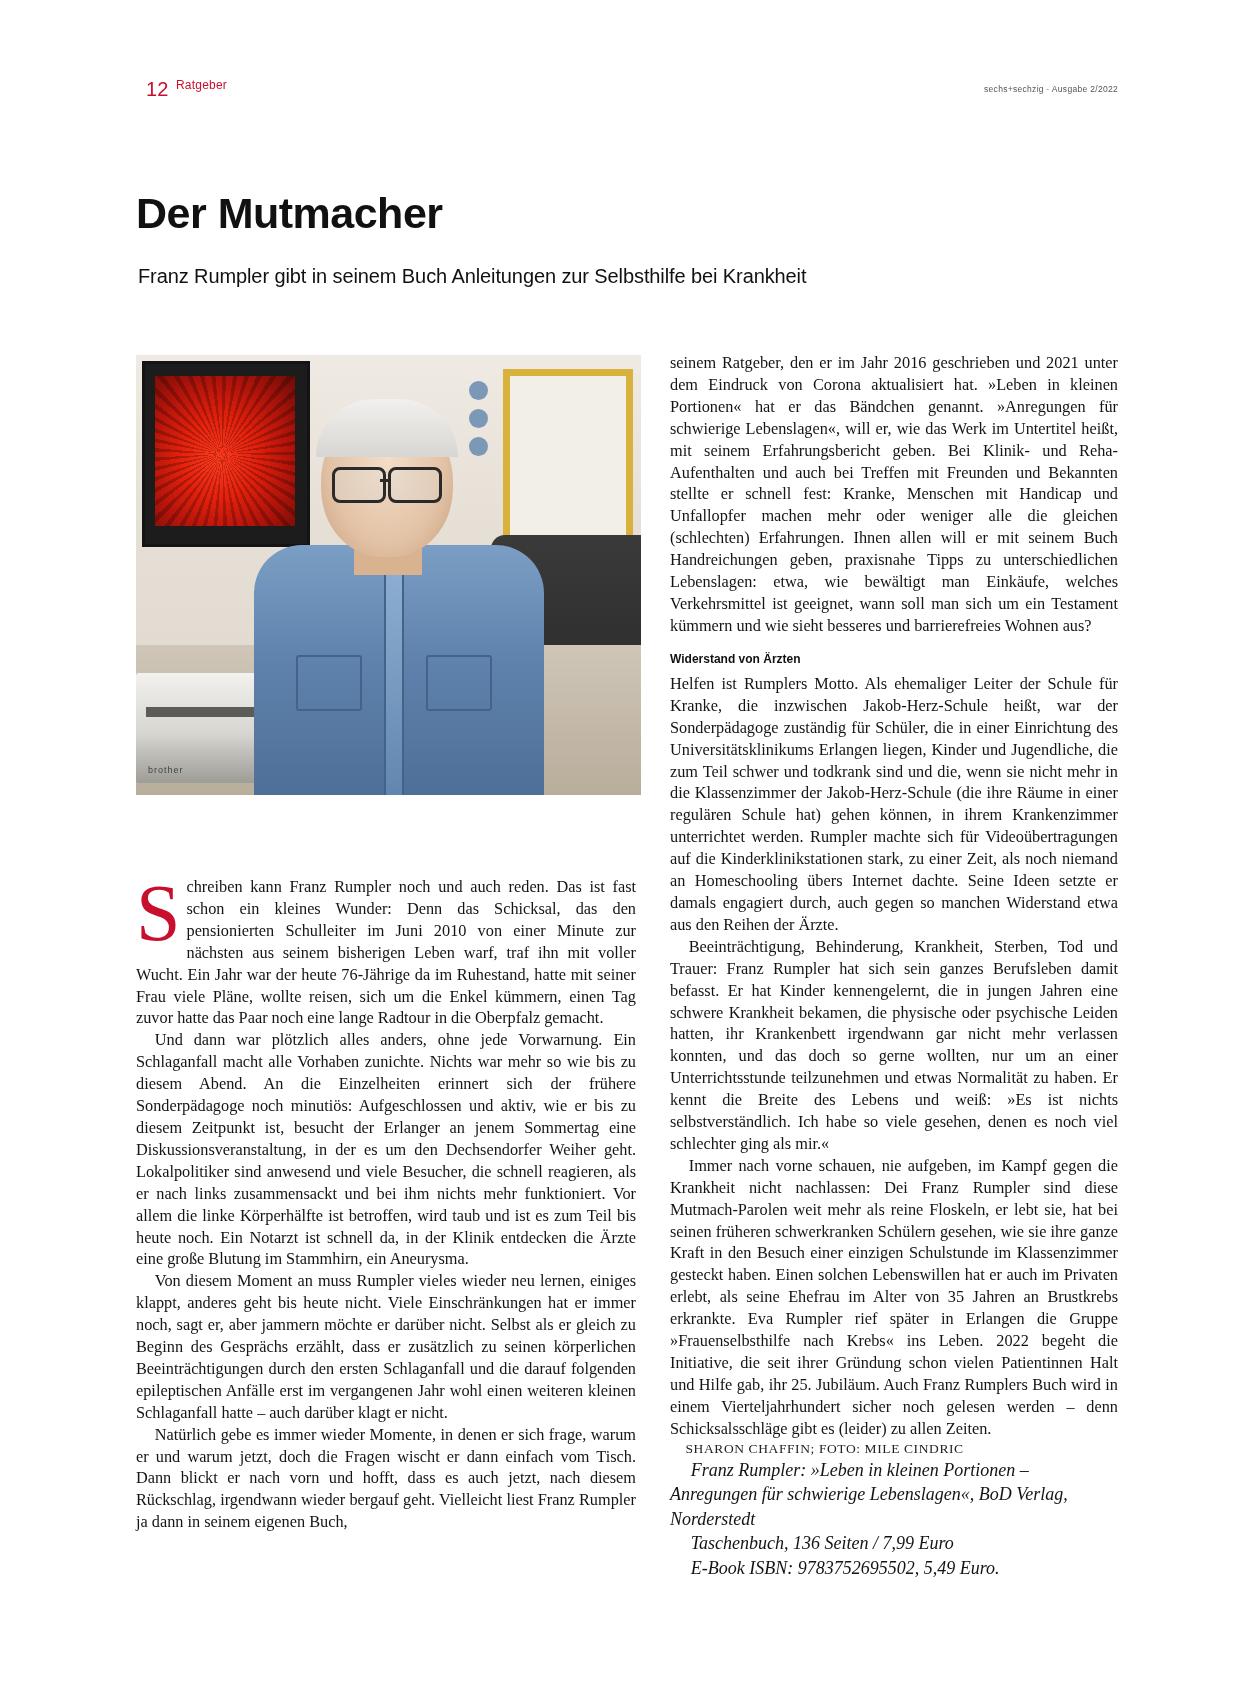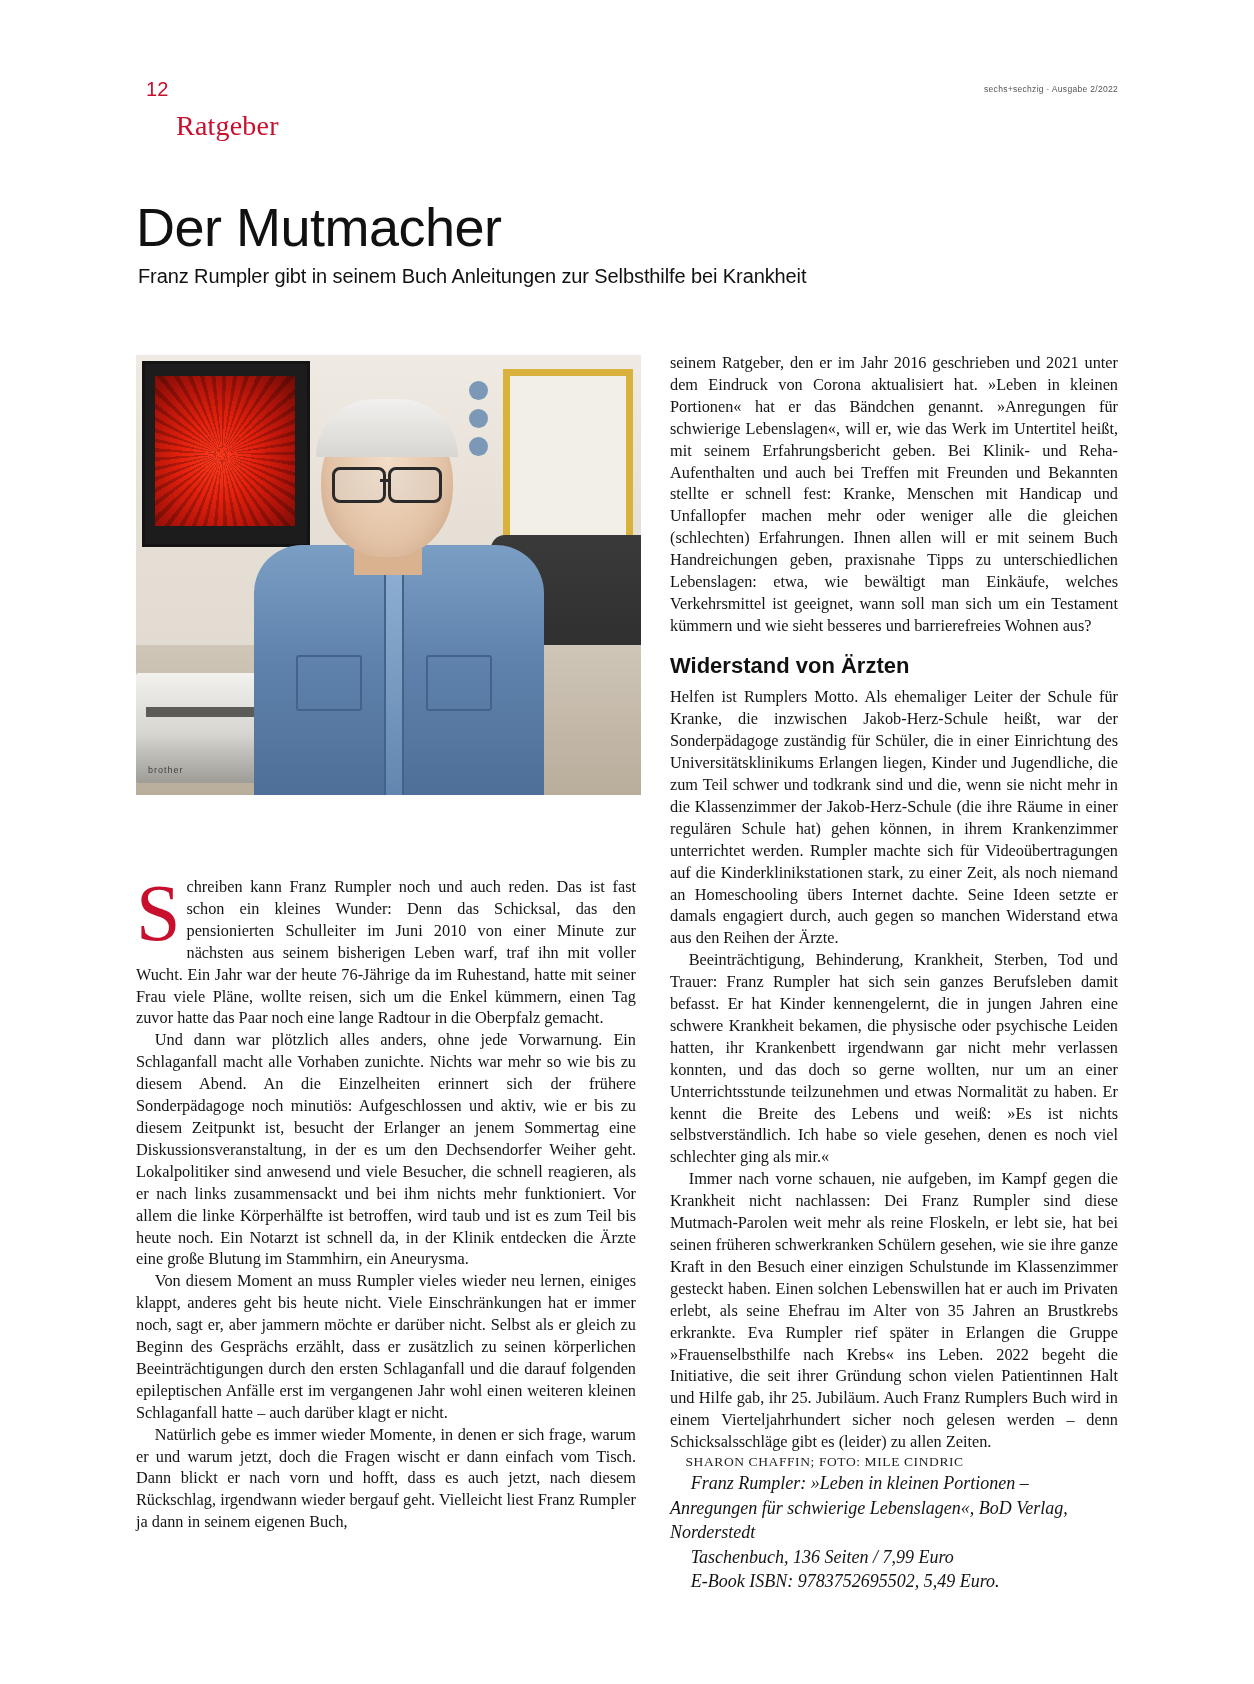--- a/index.html
+++ b/index.html
@@ -36,44 +36,43 @@
     position: absolute;
     left: 8px; top: 0;
     font-family: "Liberation Sans", sans-serif;
     font-size: 20px;
     color: #c8102e;
     letter-spacing: 0.2px;
   }
   .folio-section {
     position: absolute;
     left: 38px; top: 0;
-    font-family: Liberation Serif, serif;
-    font-size: 28px;
+    font-family: Liberation Sans, sans-serif;
+    font-size: 12px;
     color: #c8102e;
     letter-spacing: 0.2px;
-    margin-top: 32px;
   }
   .issue-info {
     position: absolute;
     right: 0; top: 6px;
     font-family: "Liberation Sans", sans-serif;
     font-size: 8.5px;
     color: #555;
     letter-spacing: 0.3px;
     white-space: nowrap;
   }
 
   
   .headline {
     position: absolute;
     left: 136px;
     top: 160px;
     font-family: "Liberation Sans", sans-serif;
-    font-weight: 400;
-    font-size: 54px;
+    font-weight: 700;
+    font-size: 43px;
     letter-spacing: -0.5px;
     color: #111;
   }
   .subhead {
     position: absolute;
     left: 138px;
     top: 248px;
     width: 960px;
     font-family: "Liberation Sans", sans-serif;
     font-weight: 400;
@@ -285,21 +284,21 @@
     font-family: "Liberation Serif", serif;
     font-size: 80px;
     line-height: 0.78;
     color: #c8102e;
     padding: 4px 6px 0 0;
     margin-top: 2px;
   }
   .subhead2 {
     font-family: "Liberation Sans", sans-serif;
     font-weight: 700;
-    font-size: 22px;
+    font-size: 12px;
     margin: 14px 0 6px 0;
     color: #111;
   }
   .byline {
     margin-top: 22px;
     font-family: "Liberation Serif", serif;
     font-size: 13.5px;
     letter-spacing: 0.6px;
     text-transform: uppercase;
     color: #222;

